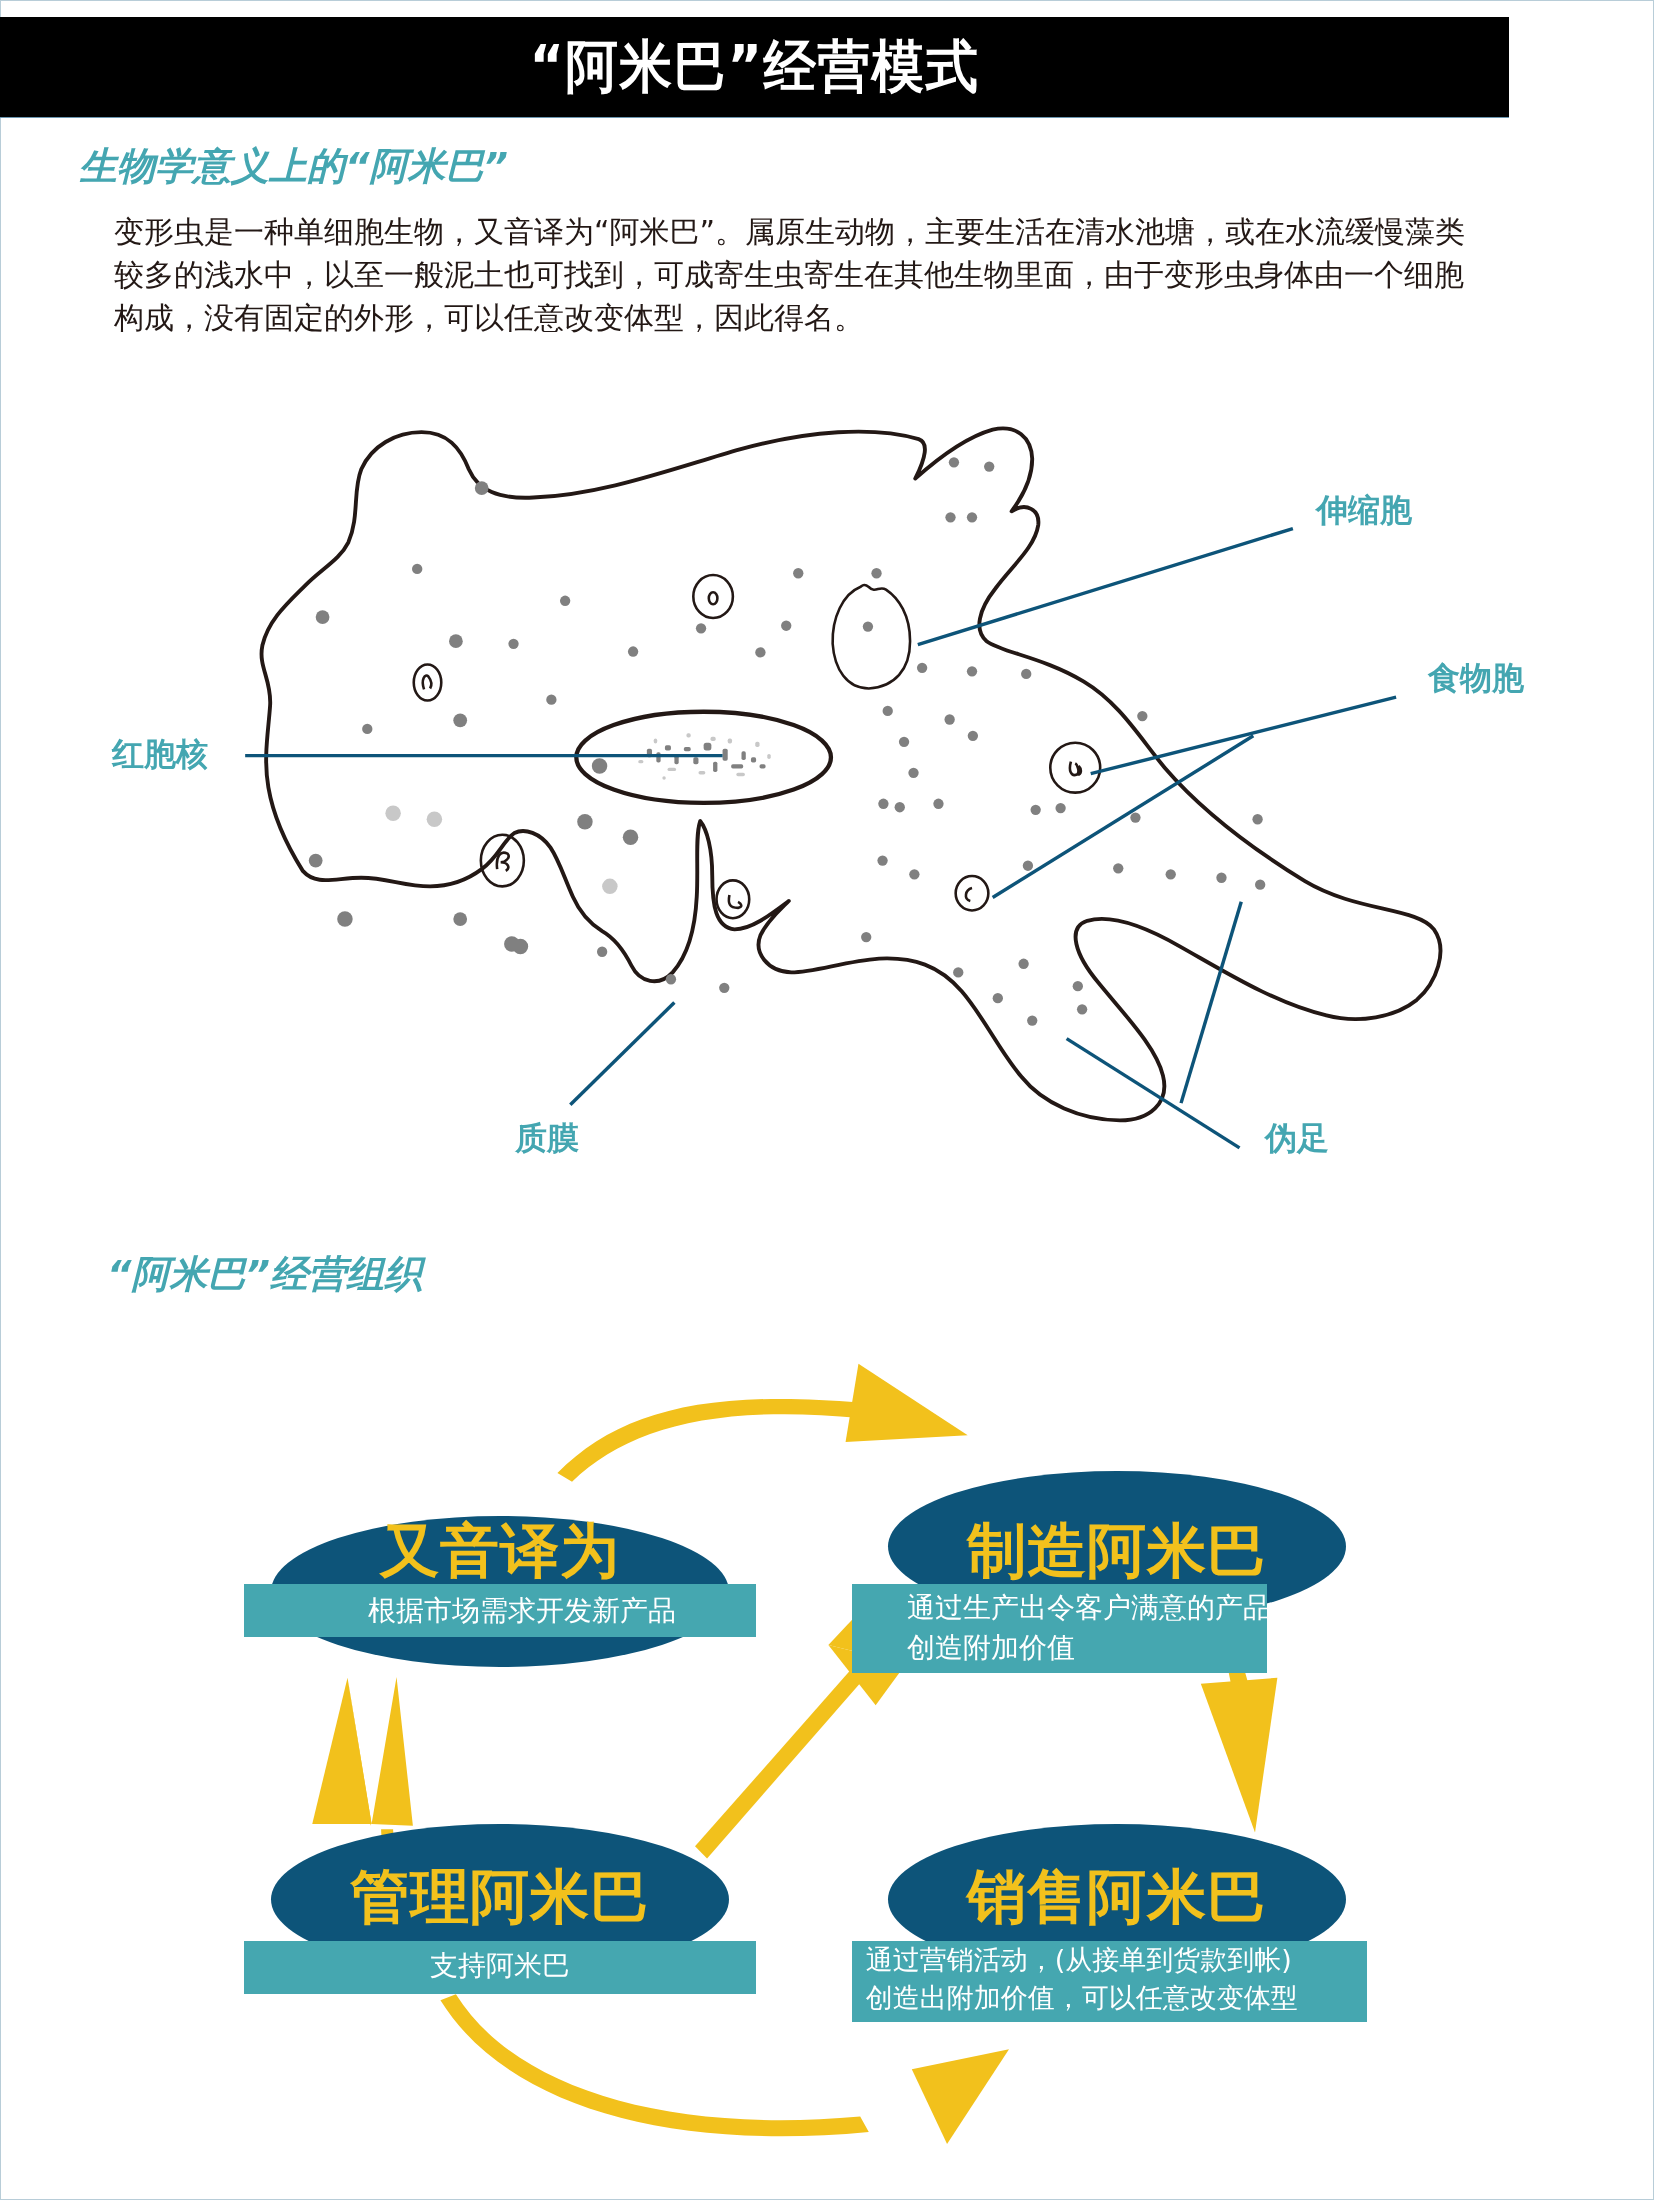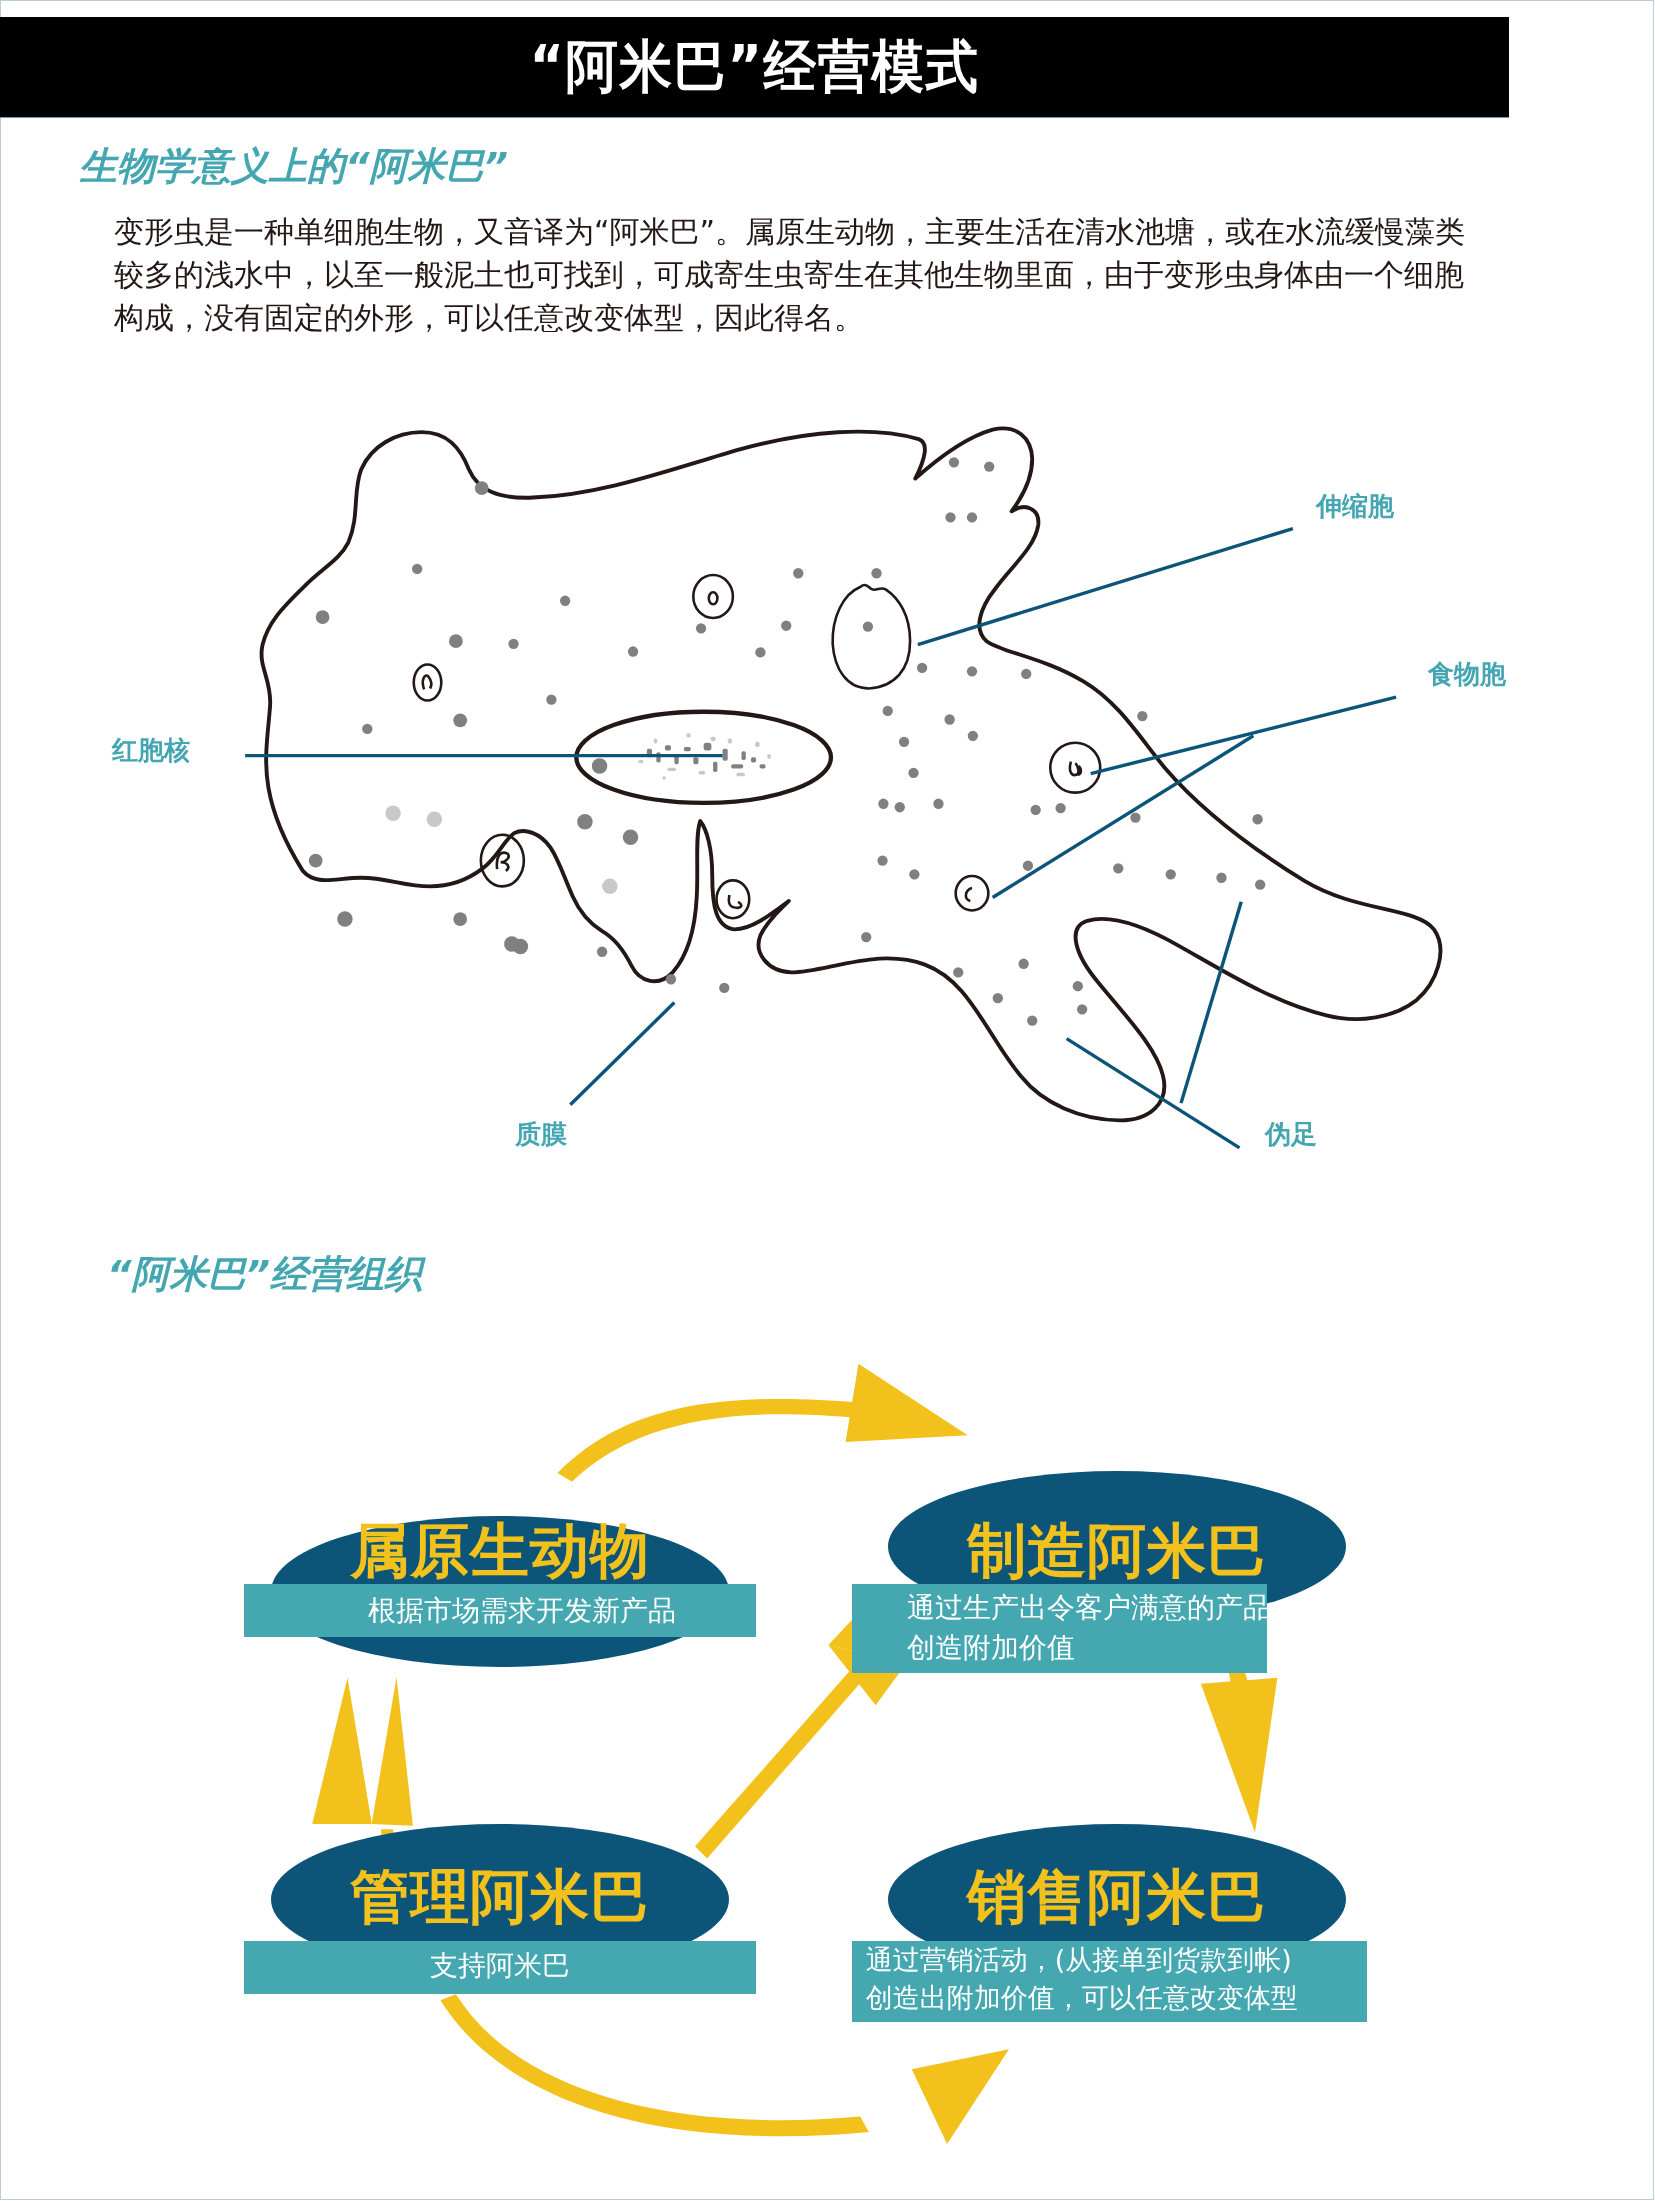--- a/index.html
+++ b/index.html
@@ -10,21 +10,21 @@
   .header { position: absolute; left: 0; top: 17px; width: 1509px; height: 100px;
             background: #000000; border-bottom: 1.7px solid #6b96b0; }
   .header-title { position: absolute; left: 0; right: 0; top: 12px; text-align: center;
                   color: #ffffff; font-size: 57px; font-weight: bold; letter-spacing: 1.7px;
                   transform: scaleX(0.92); }
   .section-title { position: absolute; color: #44a6b1; font-weight: bold; font-size: 38px; font-style: italic; }
   .intro { position: absolute; left: 114px; top: 210px; width: 1463px; color: #231815;
            font-size: 30px; line-height: 43px; }
   .intro span { display: block; white-space: nowrap; }
   .diagram-svg { position: absolute; left: 0; top: 0; }
-  .label { position: absolute; color: #44a6b1; font-weight: bold; font-size: 26px; white-space: nowrap; }
+  .label { position: absolute; color: #44a6b1; font-weight: bold; font-size: 32px; white-space: nowrap; }
   .org-oval { position: absolute; background: #0d5479; border-radius: 50%; }
   .org-title { position: absolute; color: #f2c11c; font-weight: bold; font-size: 59px;
                text-align: center; white-space: nowrap; letter-spacing: 0.9px; }
   .org-desc { position: absolute; background: #45a7b0; color: #ffffff; font-size: 28px; line-height: 40px; }
   .org-desc span { display: block; white-space: nowrap; }
 </style>
 </head>
 <body>
 
 <div class="frame"></div>
@@ -1067,21 +1067,21 @@
     <polygon points="808,2146 1010,1917 1022,1931 822,2160"></polygon>
     <polygon points="963,1912 1053,1934 1018,1982"></polygon>
     <polygon points="1053,1934 1010,1862 963,1912"></polygon>
 
     <path d="M 530 2318 C 600 2430, 780 2480, 1000 2460 L 1010 2478 C 780 2500, 590 2450, 512 2325 Z"></path>
     <polygon points="1060,2405 1173,2382 1101,2492"></polygon>
   </g>
 </svg>
 
 <div class="org-oval" style="left:271px; top:1516px; width:458px; height:151px;"></div>
-<div class="org-title" style="left:271px; top:1512px; width:458px;">属原生动物</div>
+<div class="org-title" style="left:271px; top:1512px; width:458px;">又音译为</div>
 <div class="org-desc" style="left:244px; top:1584px; width:512px; height:53px; text-align:center; padding-top:6.9px; box-sizing:border-box;padding-left:44px;">
   <span>根据市场需求开发新产品</span>
 </div>
 
 <div class="org-oval" style="left:888px; top:1471px; width:458px; height:151px;"></div>
 <div class="org-title" style="left:888px; top:1512px; width:458px;">制造阿米巴</div>
 <div class="org-desc" style="left:852px; top:1584px; width:415px; height:89px; padding:4.3px 0 0 55px; box-sizing:border-box;">
   <span>通过生产出令客户满意的产品，</span>
   <span>创造附加价值</span>
 </div>

